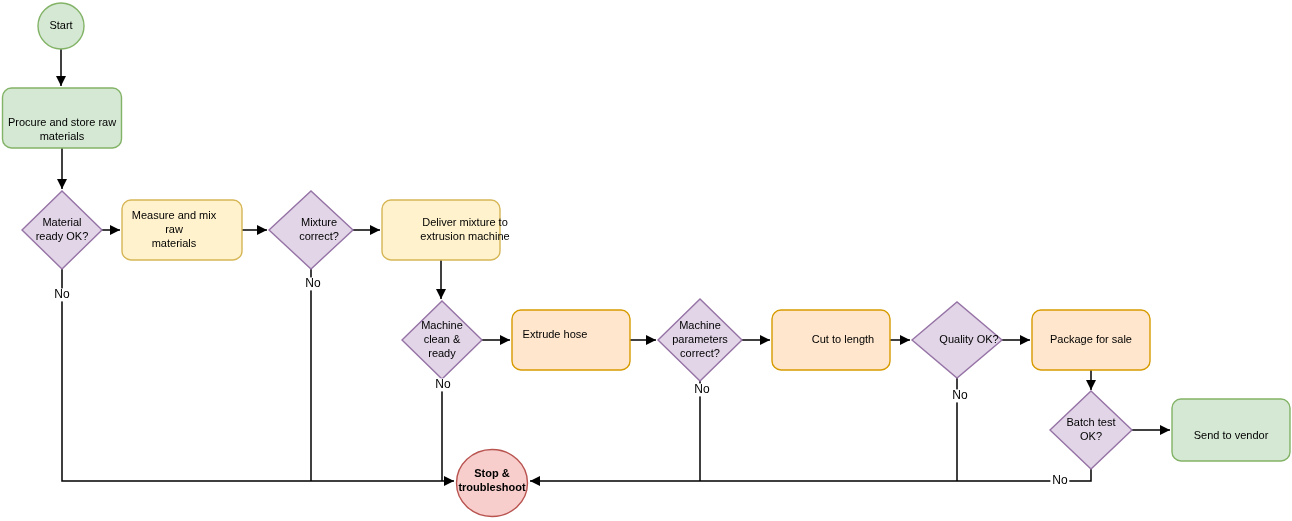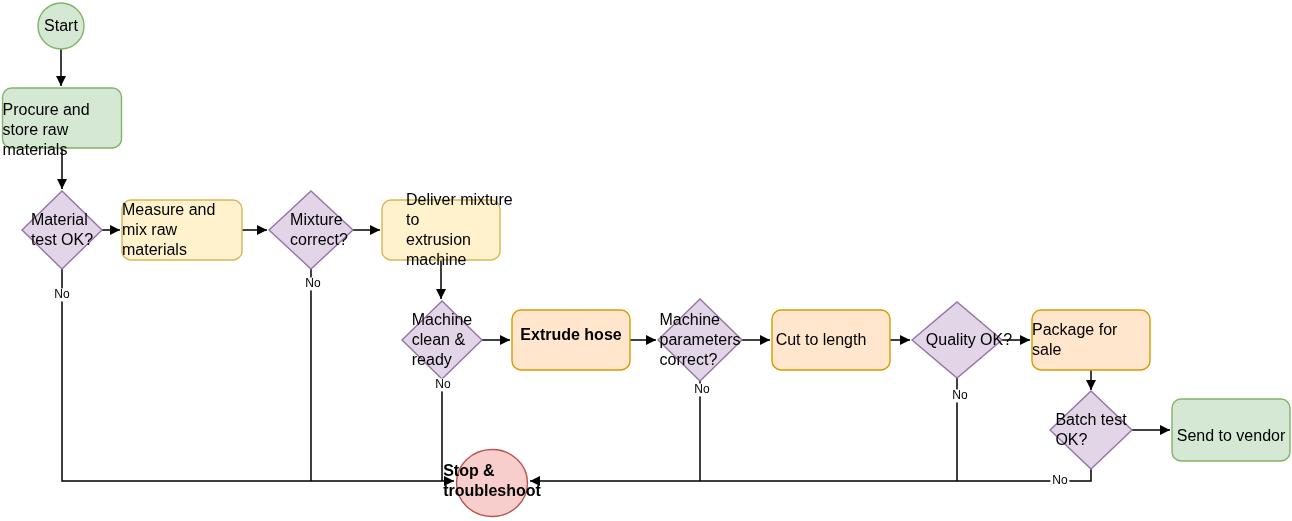--- a/index.html
+++ b/index.html
@@ -10,21 +10,22 @@
     height: 521px;
     background: #ffffff;
     overflow: hidden;
   }
   .canvas > svg { position: absolute; left: 0; top: 0; }
   .node-label {
     position: absolute;
     display: flex;
     align-items: center;
     justify-content: center;
-    font-size: 16px;
+    text-align: center;
+    font-size: 11px;
     line-height: 1.25;
     white-space: pre-line;
     color: #000000;
     pointer-events: none;
   }
   .edge-label {
     position: absolute;
     transform: translate(-50%, -50%);
     font-size: 12px;
     line-height: 1.1;
@@ -81,35 +82,35 @@
         <polygon points="1050,430 1091,391 1132,430 1091,469" fill="#e1d5e7" stroke="#9673a6" stroke-width="1.4" class="shape"></polygon>
         <rect x="1172" y="399" width="118" height="62" rx="9" ry="9" fill="#d5e8d4" stroke="#82b366" stroke-width="1.4" class="shape"></rect>
         <ellipse cx="492" cy="483" rx="35.5" ry="33.5" fill="#f8cecc" stroke="#b85450" stroke-width="1.4" class="shape"></ellipse>
       </g>
   </svg>
   <div id="labels-layer">
       <div class="node-label" style="left: 38px; top: 3px; width: 46px; height: 46px;">Start</div>
       <div class="node-label" style="left: 2.5px; top: 88px; width: 119px; height: 60px; margin-top: 12px;">Procure and store raw
 materials</div>
       <div class="node-label" style="left: 22px; top: 191px; width: 80px; height: 78px;">Material
-test OK?</div>
+ready OK?</div>
       <div class="node-label" style="left: 122px; top: 200px; width: 104px; height: 60px;">Measure and mix raw
 materials</div>
       <div class="node-label" style="left: 277px; top: 191px; width: 84px; height: 78px;">Mixture
 correct?</div>
       <div class="node-label" style="left: 382px; top: 200px; width: 118px; height: 60px; margin-left: 24px;">Deliver mixture to
 extrusion machine</div>
       <div class="node-label" style="left: 402px; top: 301px; width: 80px; height: 78px;">Machine
 clean &amp;
 ready</div>
-      <div class="node-label" style="left: 512px; top: 310px; width: 118px; height: 50px; font-weight: bold;">Extrude hose</div>
+      <div class="node-label" style="left: 496px; top: 310px; width: 118px; height: 50px;">Extrude hose</div>
       <div class="node-label" style="left: 658px; top: 299px; width: 84px; height: 82px;">Machine
 parameters
 correct?</div>
-      <div class="node-label" style="left: 762px; top: 310px; width: 118px; height: 60px;">Cut to length</div>
+      <div class="node-label" style="left: 784px; top: 310px; width: 118px; height: 60px;">Cut to length</div>
       <div class="node-label" style="left: 924px; top: 302px; width: 90px; height: 76px;">Quality OK?</div>
       <div class="node-label" style="left: 1032px; top: 310px; width: 118px; height: 60px;">Package for sale</div>
       <div class="node-label" style="left: 1050px; top: 391px; width: 82px; height: 78px;">Batch test
 OK?</div>
       <div class="node-label" style="left: 1172px; top: 399px; width: 118px; height: 74px;">Send to vendor</div>
       <div class="node-label" style="left: 456.5px; top: 447px; width: 71px; height: 67px; font-weight: bold;">Stop &amp;
 troubleshoot</div>
       <div class="edge-label" style="left: 62px; top: 295px;">No</div>
       <div class="edge-label" style="left: 313px; top: 284px;">No</div>
       <div class="edge-label" style="left: 443px; top: 385px;">No</div>

